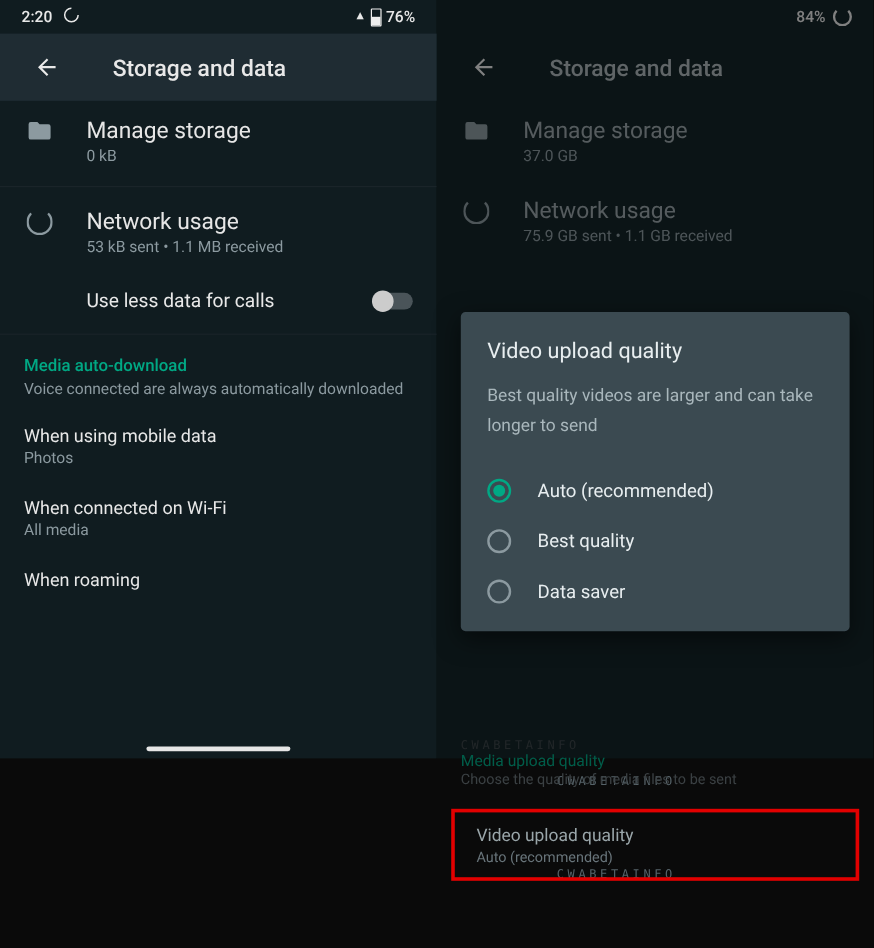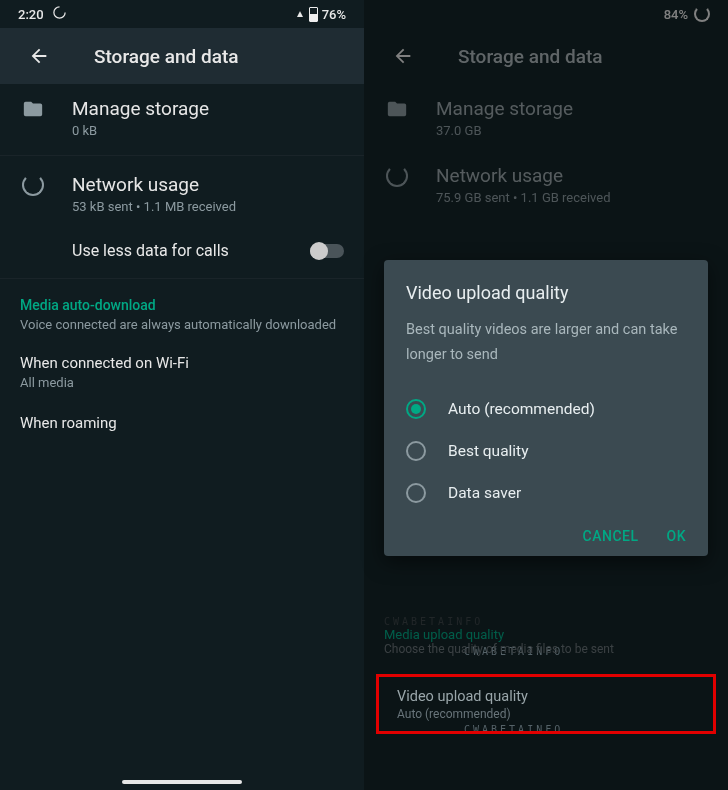--- a/index.html
+++ b/index.html
@@ -1,17 +1,17 @@
 <!DOCTYPE html>
 <html><head>
   <meta charset="utf-8">
   <style>
     * { margin:0; padding:0; box-sizing:border-box; font-family:Roboto,Arial,sans-serif; }
     body { background:#0a0a0a; width:728px; height:790px; overflow:hidden; display:flex; }
-    .phone { height:790px; position:relative; color:#e8e8e8; }
+    .phone { height:632px; position:relative; color:#e8e8e8; }
     .phone.left { width:364px; background:#101c20; }
     .phone.right { width:364px; background:#0b1416; }
     .right .dim { filter:brightness(0.55); }
     .status-bar { display:flex; justify-content:space-between; align-items:center; height:28px; padding:0 18px; font-size:13px; font-weight:500; }
     .status-right { display:flex; align-items:center; gap:6px; }
     .wifi::before { content:'▾'; transform:rotate(180deg); display:inline-block; font-size:12px; }
     .batt { display:inline-flex; align-items:center; gap:4px; }
     .batt-shape { width:9px; height:15px; border:1px solid #eee; border-radius:1px; position:relative; }
     .batt-shape::after { content:''; position:absolute; bottom:0; left:0; right:0; height:48%; background:#eee; }
     .header { display:flex; align-items:center; background:#1f2c33; height:56px; padding:0 28px; gap:44px; }
@@ -112,20 +112,24 @@
   <div class="toggle-row">
     <div class="label">Use less data for calls</div>
     <div class="toggle"></div>
   </div>
 
   <div class="divider"></div>
 
   <div class="section-heading">Media auto-download</div>
   <div class="section-sub">Voice connected are always automatically downloaded</div>
 
+  <div class="simple-row">
+    <div class="label">When using mobile data</div>
+    <div class="sub">Photos</div>
+  </div>
 
   <div class="simple-row">
     <div class="label">When connected on Wi-Fi</div>
     <div class="sub">All media</div>
   </div>
 
   <div class="simple-row">
     <div class="label">When roaming</div>
   </div>
 
@@ -180,24 +184,20 @@
       <div class="radio"></div>
       <div class="radio-label">Best quality</div>
     </div>
     <div class="watermark wm2">CWABETAINFO</div>
 
     <div class="radio-opt">
       <div class="radio"></div>
       <div class="radio-label">Data saver</div>
     </div>
 
-    <div class="dlg-actions">
-      <div class="dlg-btn">CANCEL</div>
-      <div class="dlg-btn">OK</div>
-    </div>
   </div>
 
   <div class="upload-section dim">
     <div class="wm3">CWABETAINFO</div>
     <div class="upload-heading">Media upload quality</div>
     <div class="upload-sub">Choose the quality of media files to be sent</div>
   </div>
 
   <div class="highlight-box">
     <div class="label">Video upload quality</div>

